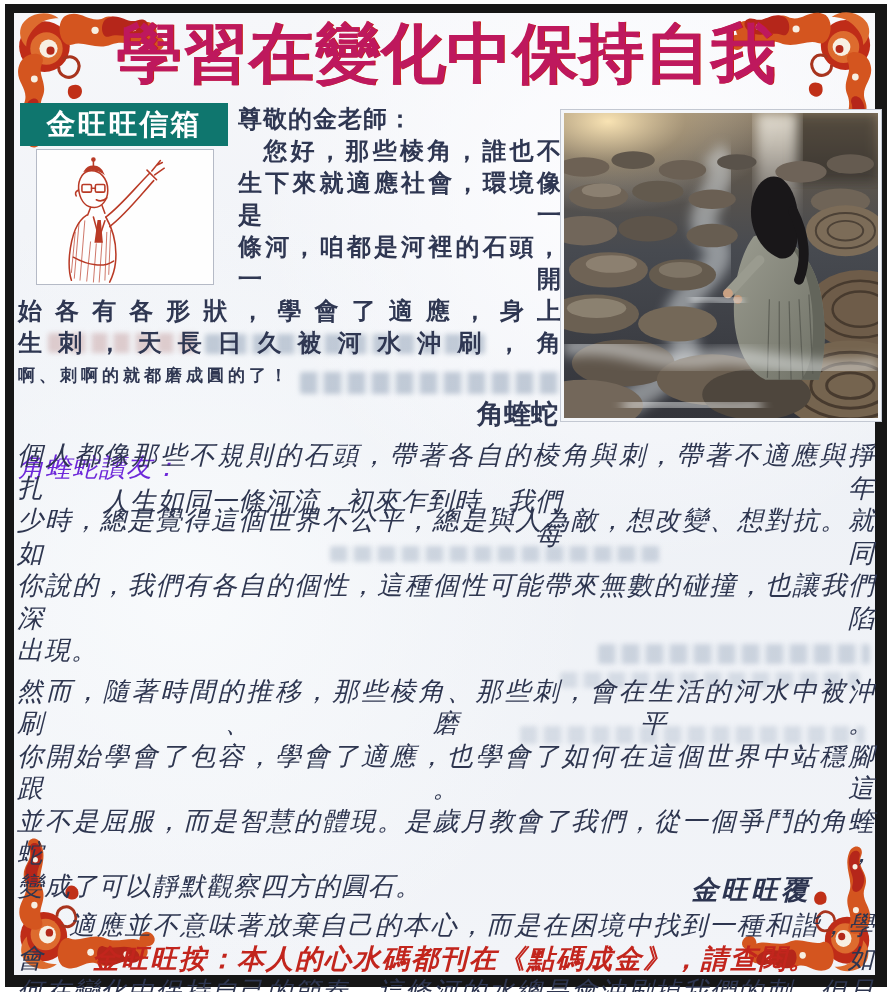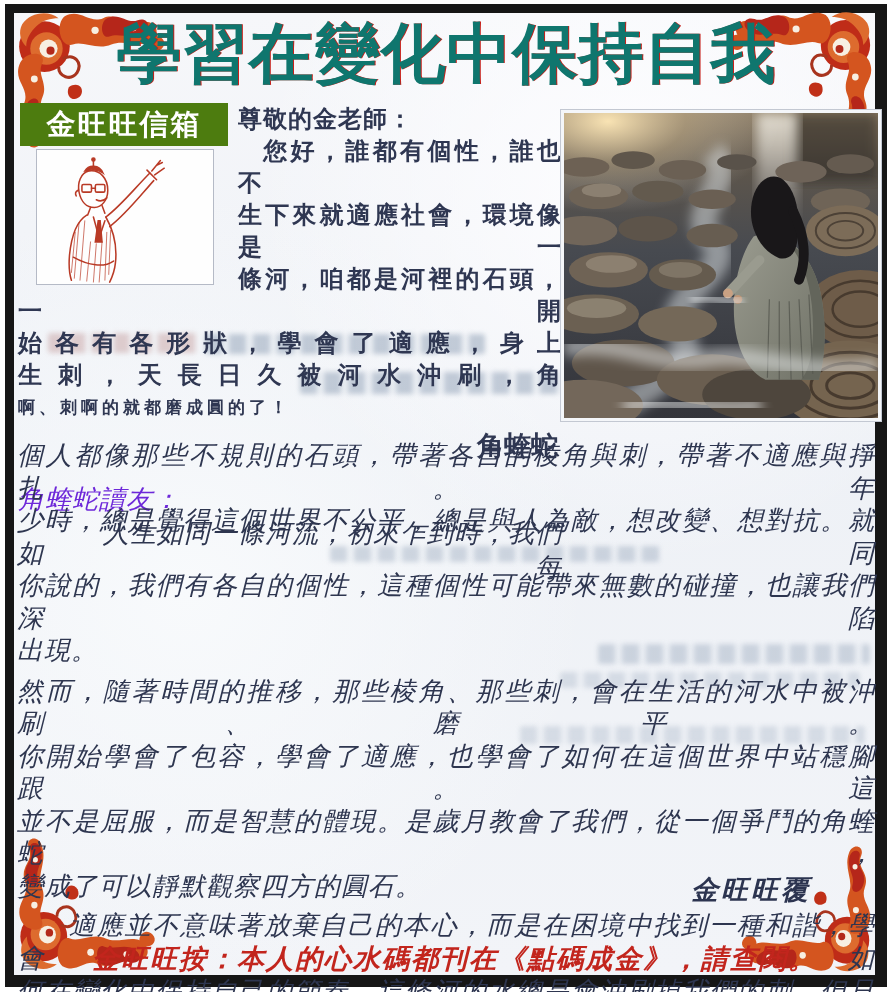--- a/index.html
+++ b/index.html
@@ -6,34 +6,34 @@
   body{width:893px;height:992px;position:relative;background:#ffffff;
        font-family:"Liberation Serif","DejaVu Serif",serif;overflow:hidden;}
   .page{position:absolute;inset:0;}
   .frame{position:absolute;left:5px;top:4px;right:6px;bottom:5px;
          border:9px solid #161616;border-right-width:12px;border-bottom-width:12px;
          background:
            radial-gradient(circle at 72% 18%, #fdfdff 0%, rgba(255,255,255,0) 38%),
            radial-gradient(circle at 20% 60%, #f8fafc 0%, rgba(255,255,255,0) 45%),
            linear-gradient(180deg,#f6f7fa 0%,#eef1f6 45%,#f2f4f8 100%);}
   .title{position:absolute;left:0;right:0;top:14px;margin:0;text-align:center;
-         font-size:65px;line-height:1.25;font-weight:bold;color:#0f766e;
+         font-size:65px;line-height:1.25;font-weight:bold;color:#be185d;
          letter-spacing:1px;z-index:3;text-shadow:1px 0 0 #c6201a;}
   .ornament{position:absolute;z-index:2;}
   .o-tl{left:8px;top:6px;width:162px;height:142px;}
   .o-tr{right:12px;top:5px;width:158px;height:140px;transform:scaleX(-1);}
   .o-bl{left:10px;top:838px;width:150px;height:138px;transform:scaleY(-1);}
   .o-br{right:14px;top:846px;width:142px;height:132px;transform:scale(-1,-1);}
   .ghost{position:absolute;filter:blur(2.5px);z-index:1;border-radius:3px;}
   .ghost-row{background:repeating-linear-gradient(90deg, rgba(141,158,180,0.50) 0 17px, rgba(141,158,180,0.06) 17px 24px);}
   .ghost-warm{background:repeating-linear-gradient(90deg, rgba(190,145,145,0.42) 0 15px, rgba(190,145,145,0.05) 15px 22px);}
   .dim1{opacity:.75;} .dim2{opacity:.55;}
   .left-col{position:absolute;left:18px;top:103px;width:544px;z-index:2;color:#2f3752;}
   .mailbox{float:left;width:214px;margin-right:6px;}
-  .mailbox-header{margin-left:2px;width:208px;height:43px;background:#4d7c0f;color:#ffffff;
+  .mailbox-header{margin-left:2px;width:208px;height:43px;background:#0f766e;color:#ffffff;
          display:flex;align-items:center;justify-content:center;
          font-family:"Liberation Sans","DejaVu Sans",sans-serif;font-weight:bold;
          font-size:29px;letter-spacing:2px;}
   .sketch-box{margin:3px 0 0 18px;width:176px;height:134px;background:#fefefe;border:1px solid #b5bac6;}
   .sketch-box svg{width:100%;height:100%;display:block;}
   .letter-line{font-size:24px;line-height:32px;letter-spacing:1px;font-weight:600;}
   .jl{text-align:justify;text-align-last:justify;}
   .letter-indent{text-indent:1.05em;}
   .overflow-line{font-size:17px;line-height:34px;letter-spacing:4px;font-weight:600;}
   .letter-sig{text-align:right;padding-right:4px;font-size:27px;font-weight:700;line-height:38px;margin-top:2px;}
@@ -139,21 +139,21 @@
                 <path d="M66,96 L63,138"></path>
                 <path d="M71,86 L69,136"></path>
               <path d="M75,84 L73,130"></path>
                 <path d="M38,86 L34,128"></path>
             </g>
           </g>
         </svg>
       </div>
     </div>
     <div class="letter-line">尊敬的金老師：</div>
-    <div class="letter-line jl letter-indent">您好，誰都有個性，誰也不</div>
+    <div class="letter-line jl letter-indent">您好，那些棱角，誰也不</div>
     <div class="letter-line jl">生下來就適應社會，環境像是一</div>
     <div class="letter-line jl">條河，咱都是河裡的石頭，一開</div>
     <div class="letter-line jl">始各有各形狀，學會了適應，身上</div>
     <div class="letter-line jl">生刺，天長日久被河水沖刷，角</div>
     <div class="overflow-line">啊、刺啊的就都磨成圓的了！</div>
     <div class="letter-sig">角蝰蛇</div>
     <div class="reply-salut">角蝰蛇讀友：</div>
     <div class="p1-first">人生如同一條河流，初來乍到時，我們每</div>
   </div>
 

